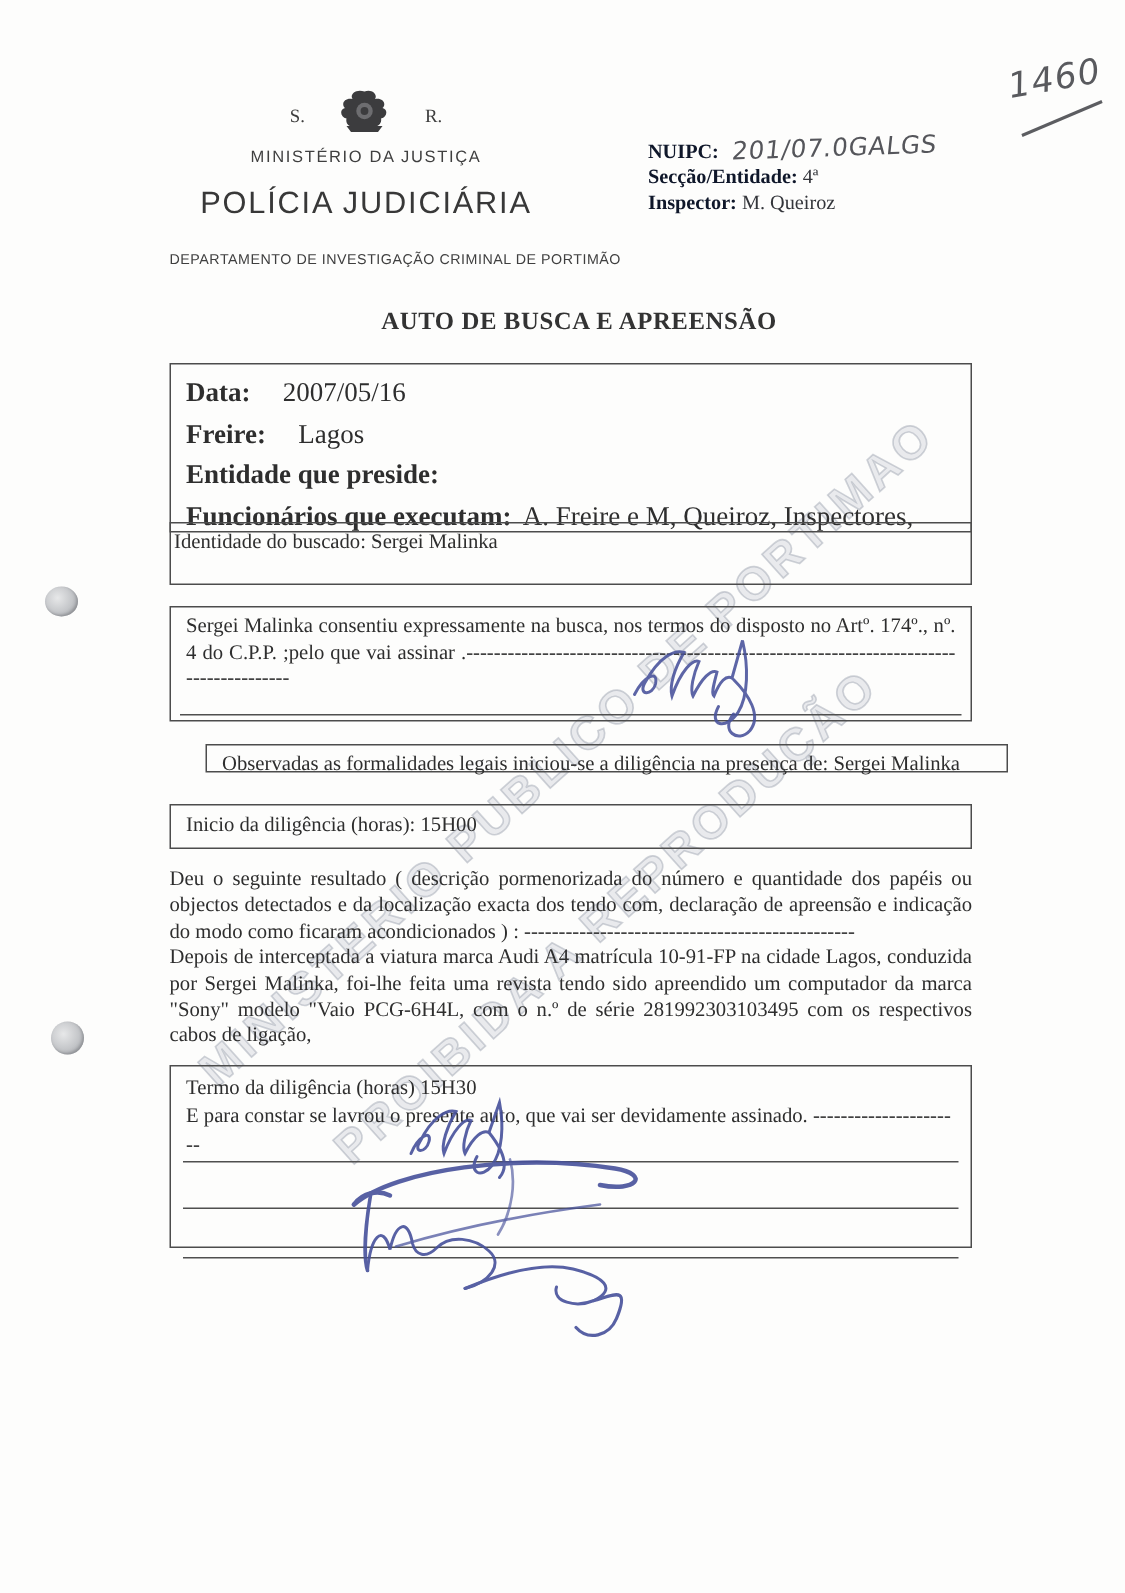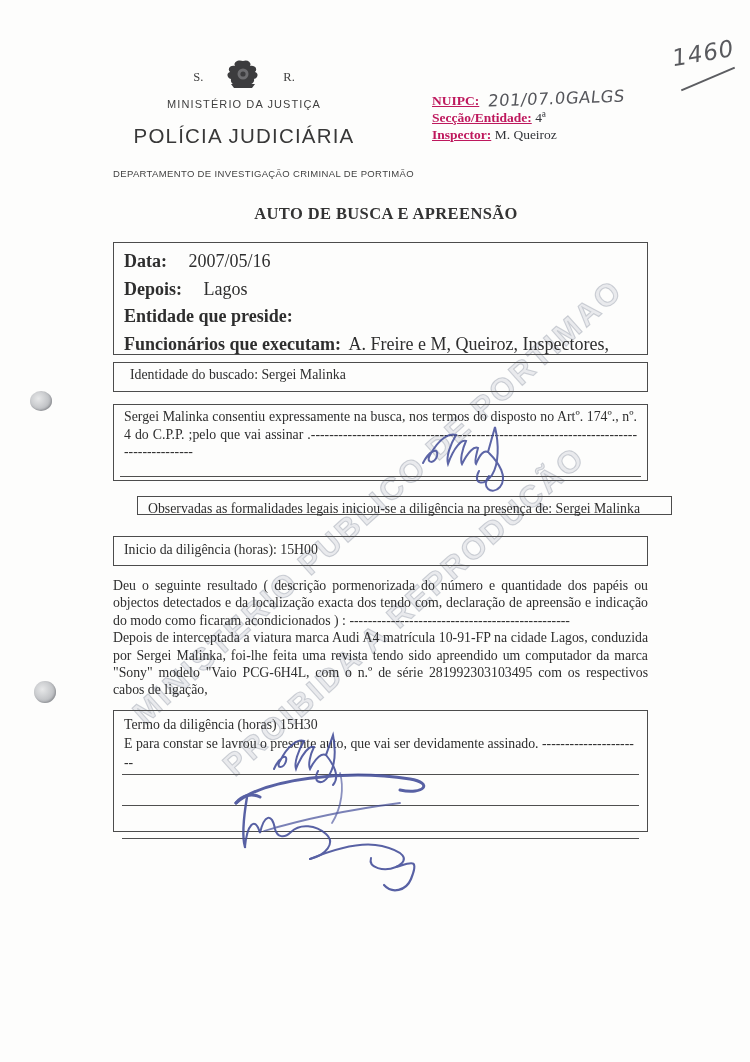--- a/index.html
+++ b/index.html
@@ -11,36 +11,36 @@
   
   .crest-block{position:absolute;left:132px;top:60px;width:224px;text-align:center;}
   .crest-row{display:flex;align-items:center;justify-content:center;gap:18px;}
   .sov{font-size:12.5px;color:#3e3e3e;}
   .ministry{margin-top:4px;font-family:"Liberation Sans",sans-serif;font-size:11px;letter-spacing:1.1px;color:#3f3f3f;}
   .org{position:absolute;left:120px;top:124px;width:248px;text-align:center;
        font-family:"Liberation Sans",sans-serif;font-size:20.5px;letter-spacing:1.2px;color:#383838;}
   .department{position:absolute;left:113px;top:168px;font-family:"Liberation Sans",sans-serif;
        font-size:9.5px;letter-spacing:.35px;color:#3f3f3f;}
   .case-block{position:absolute;left:432px;top:91px;font-size:13.5px;line-height:17px;color:#33353a;}
-  .case-block b{color:#be185d;text-decoration:underline;}
+  .case-block b{color:#0f172a;}
   .hand{font-family:"DejaVu Sans",sans-serif;color:#55565b;}
   .nuipc-val{display:inline-block;font-size:16.5px;transform:rotate(-2deg) skewX(-8deg);margin-left:5px;position:relative;top:-1px;letter-spacing:.5px;}
   .page-number{position:absolute;left:672px;top:40px;font-family:"DejaVu Sans",sans-serif;
        font-size:23px;font-style:italic;color:#595a5e;transform:rotate(-10deg);letter-spacing:1px;}
   .page-number-underline{position:absolute;left:679px;top:78px;width:58px;border-top:2.4px solid #5c5d61;transform:rotate(-23deg);}
   
   .doc-title{position:absolute;left:0;right:0;top:204px;text-align:center;padding-left:22px;
        font-weight:bold;font-size:16.5px;letter-spacing:.4px;color:#333;}
   
   .box{position:absolute;left:113px;width:535px;border:1.5px solid #4c4c4c;box-sizing:border-box;background:transparent;}
   .box1{top:242px;height:113px;padding:5px 10px 0 10px;}
   .box1 .row{line-height:27.6px;font-size:18px;}
   .box1 .lbl{font-weight:bold;}
   .box1 .val{margin-left:17px;}
-  .box2{top:362px;height:30px;font-size:13.8px;padding:4px 16px;}
+  .box2{top:348px;height:42px;font-size:13.8px;padding:4px 2px;}
   .box3{top:404px;height:77px;font-size:13.8px;padding:3px 10px;line-height:17.6px;text-align:justify;overflow:visible;}
   .box3-underline{position:absolute;left:6px;right:6px;bottom:3px;border-top:1.4px solid #4f4f4f;}
   .box4{top:496px;height:19px;font-size:13.8px;padding:4px 10px;margin-left:24px;}
   .box5{top:536px;height:30px;font-size:13.8px;padding:5px 10px;}
   .result-paragraph{position:absolute;left:113px;top:577px;width:535px;font-size:13.8px;line-height:17.4px;text-align:justify;}
   .result-paragraph p{margin:0;}
   .box6{top:710px;height:122px;font-size:13.8px;padding:4px 10px;line-height:19px;overflow:visible;}
   .sigline{position:absolute;left:8px;right:8px;border-top:1.3px solid #4f4f4f;}
   .sigline.l1{top:63px;}
   .sigline.l2{top:94px;}
@@ -108,21 +108,21 @@
   </div>
 
   <div class="doc-title">AUTO DE BUSCA E APREENSÃO</div>
 
   <div class="box box1">
     <div class="row">
       <span class="lbl">Data:</span>
       <span class="val">2007/05/16</span>
     </div>
     <div class="row">
-      <span class="lbl">Depois:</span>
+      <span class="lbl">Freire:</span>
       <span class="val">Lagos</span>
     </div>
     <div class="row">
       <span class="lbl">Entidade que preside:</span>
       <span class="val"></span>
     </div>
     <div class="row">
       <span class="lbl">Funcionários que executam:</span>
       <span class="val" style="margin-left:3px">A. Freire e M, Queiroz, Inspectores,</span>
     </div>

